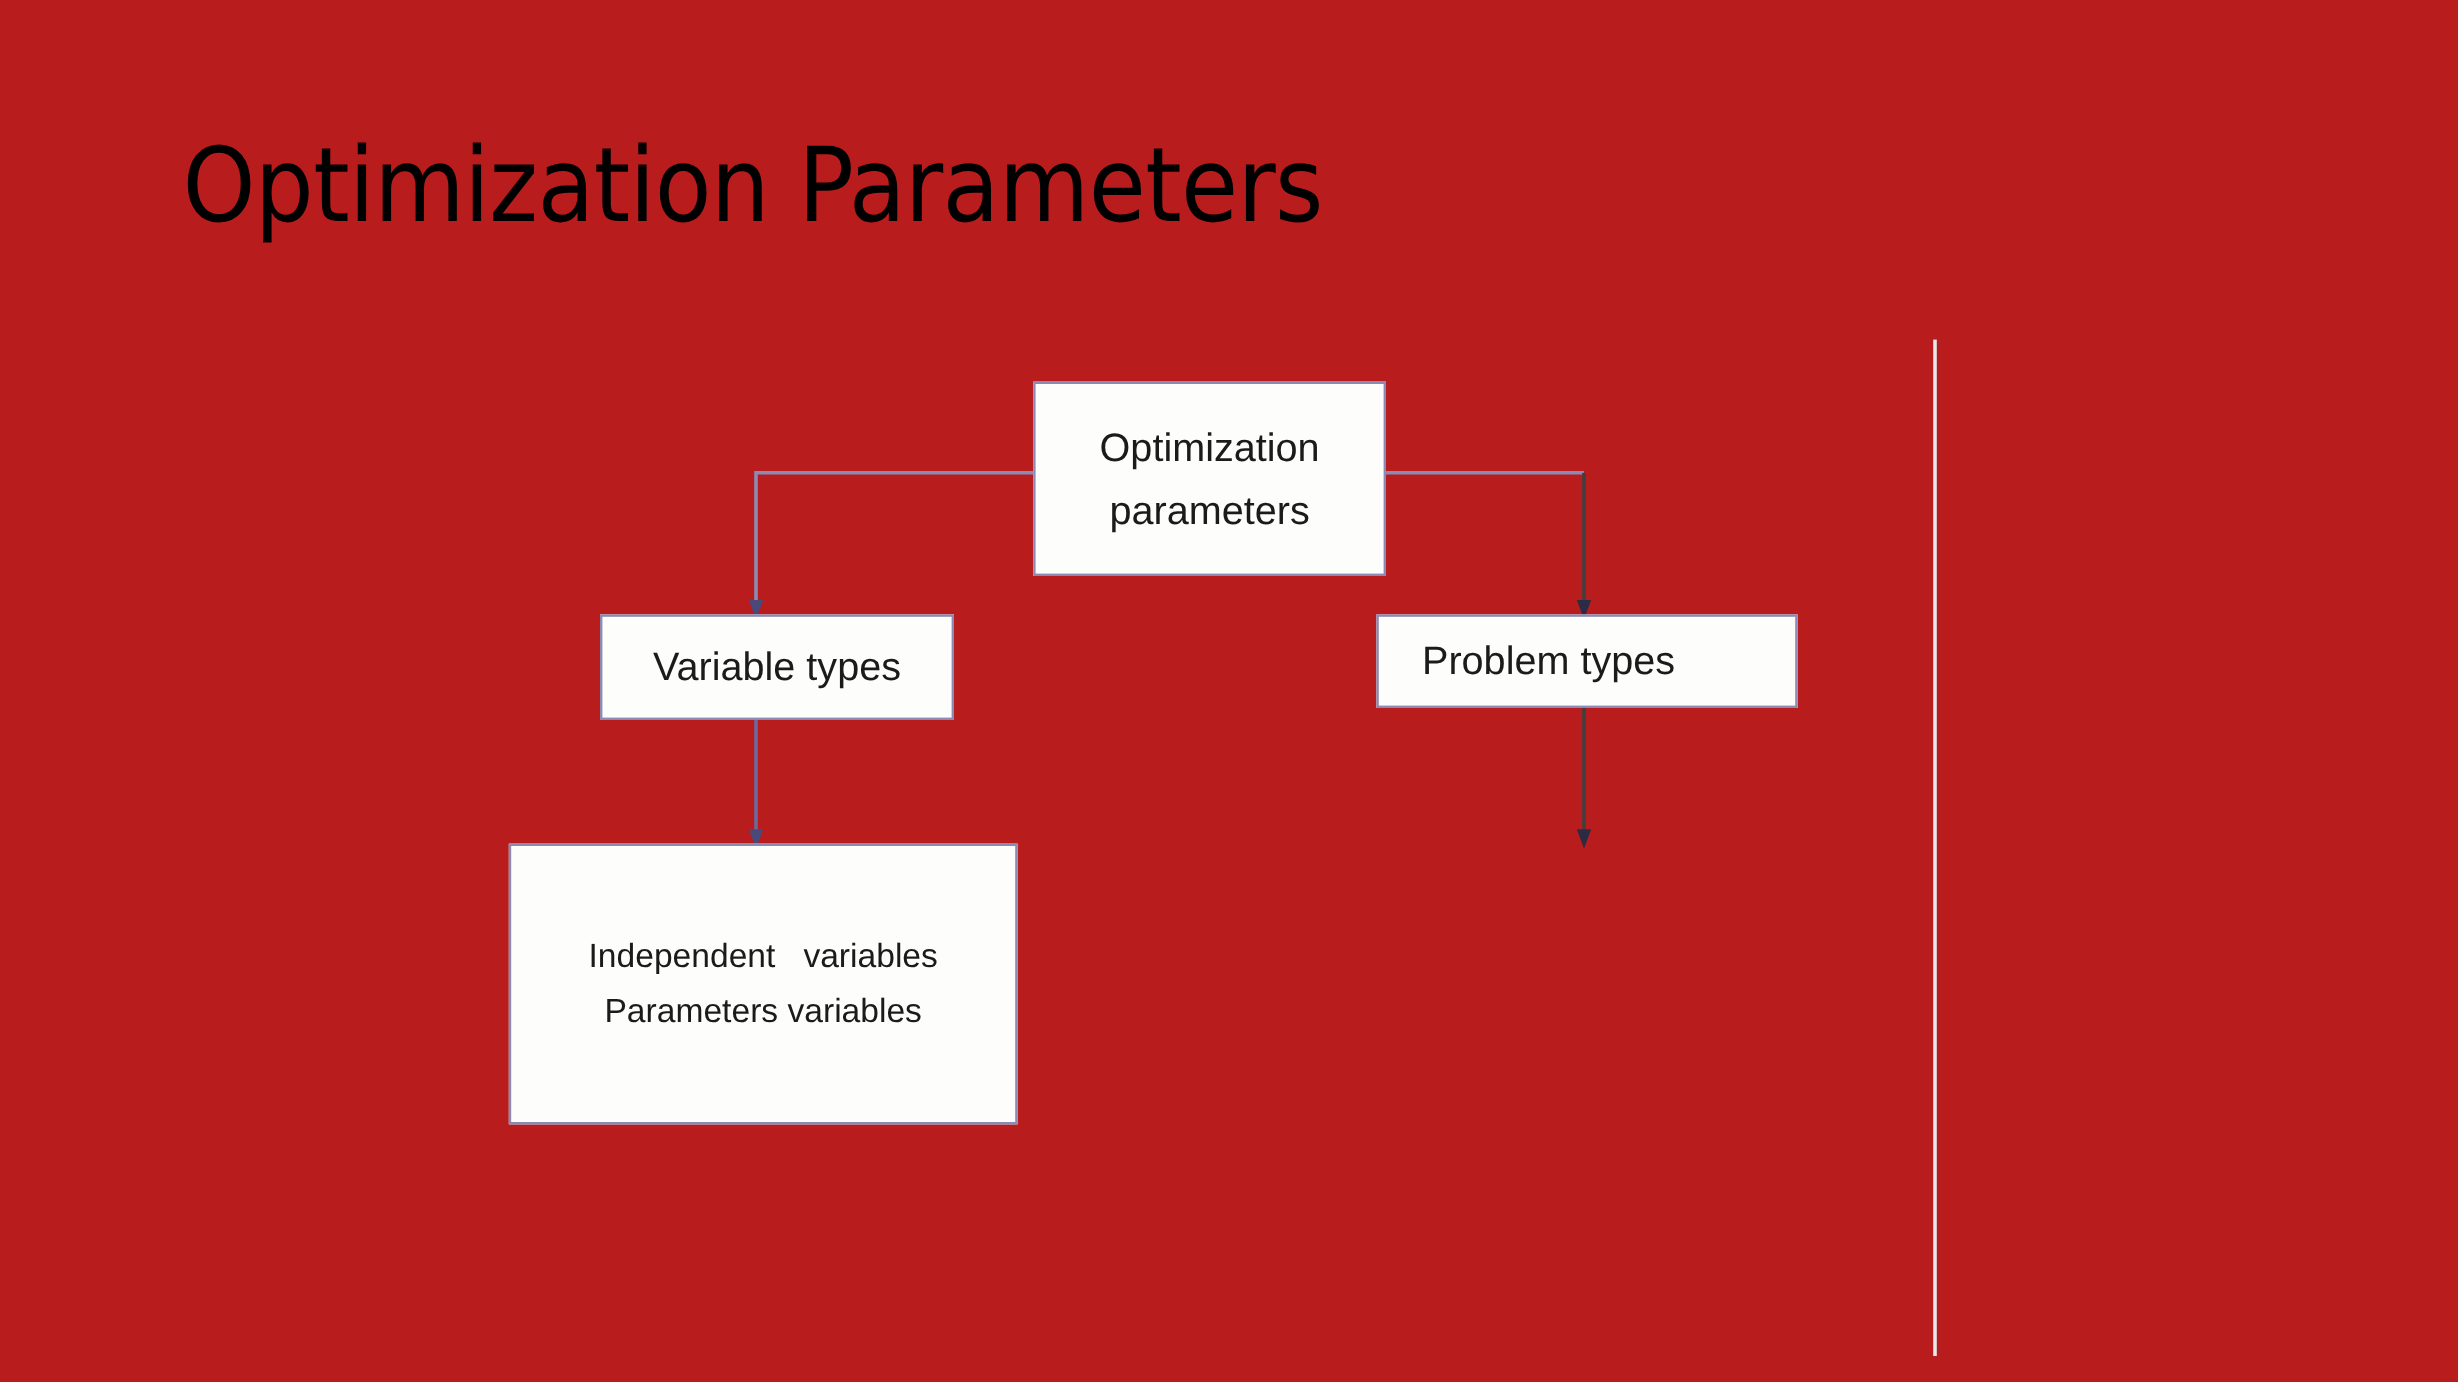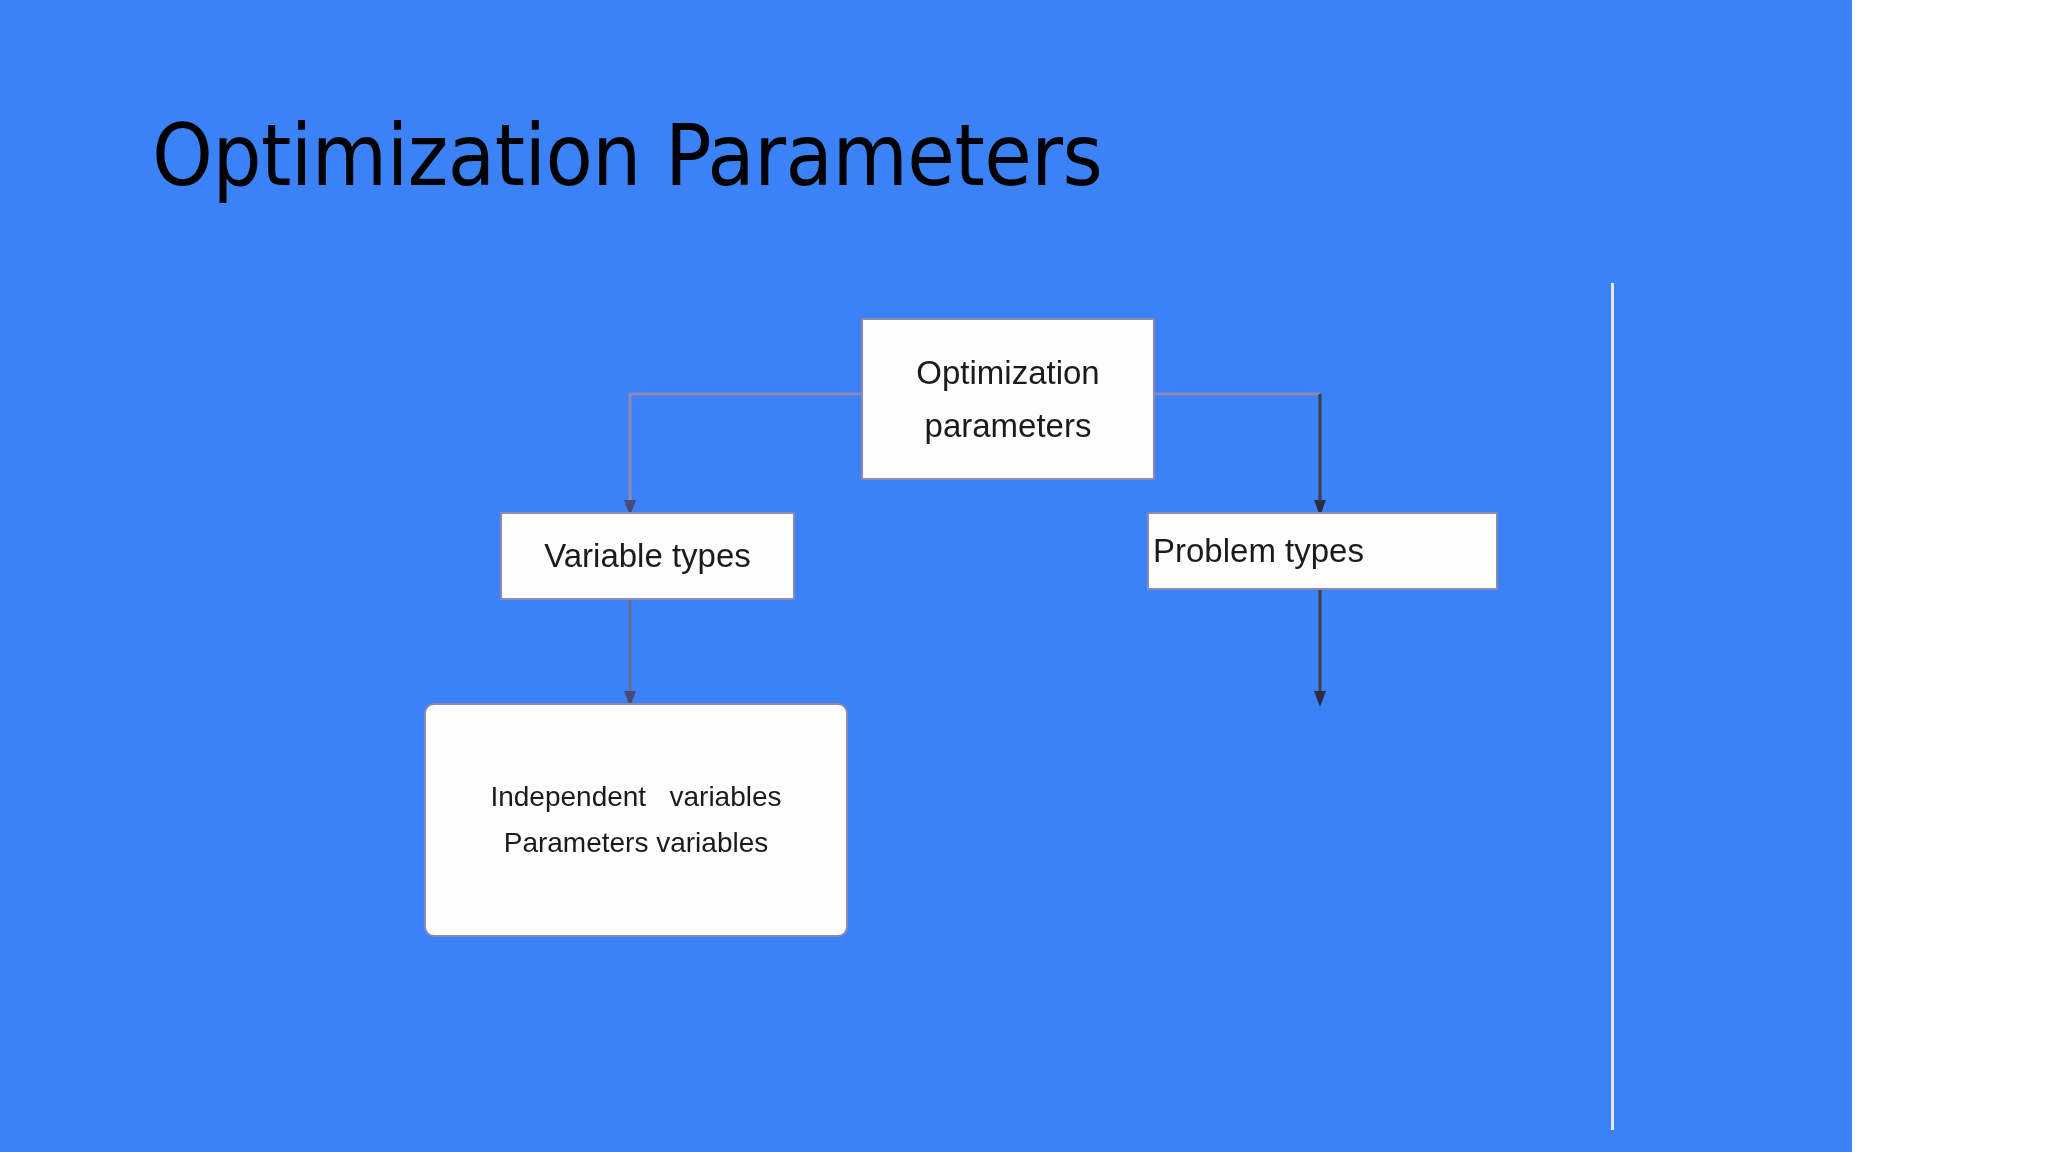--- a/index.html
+++ b/index.html
@@ -5,23 +5,23 @@
   html, body {
     margin: 0;
     padding: 0;
     background: #ffffff;
   }
   body {
     font-family: "Liberation Sans", sans-serif;
   }
   #slide {
     position: relative;
-    width: 1852px;
+    width: 2048px;
     height: 1152px;
-    background: #3b82f6;
+    background: #b91c1c;
     overflow: hidden;
   }
 
   
   #slide-title {
     position: absolute;
     left: 152px;
     top: 110px;
     font-family: "DejaVu Sans Condensed", "Liberation Sans", sans-serif;
     font-size: 86px;
@@ -79,34 +79,33 @@
     font-size: 33px;
   }
 
   #node-problem-types {
     left: 1147px;
     top: 512px;
     width: 351px;
     height: 78px;
     align-items: flex-start;
     text-align: left;
-    padding-left: 4px;
+    padding-left: 36px;
     font-size: 33px;
   }
 
   #node-variable-detail {
     left: 424px;
     top: 703px;
     width: 424px;
     height: 234px;
     align-items: center;
     text-align: center;
     font-size: 28px;
     line-height: 1.0;
-    border-radius: 10px;
   }
   #node-variable-detail .line { margin: 9px 0; }
 
   #node-problem-detail {
     left: 1128px;
     top: 703px;
     width: 390px;
     height: 234px;
     align-items: flex-start;
     text-align: left;

